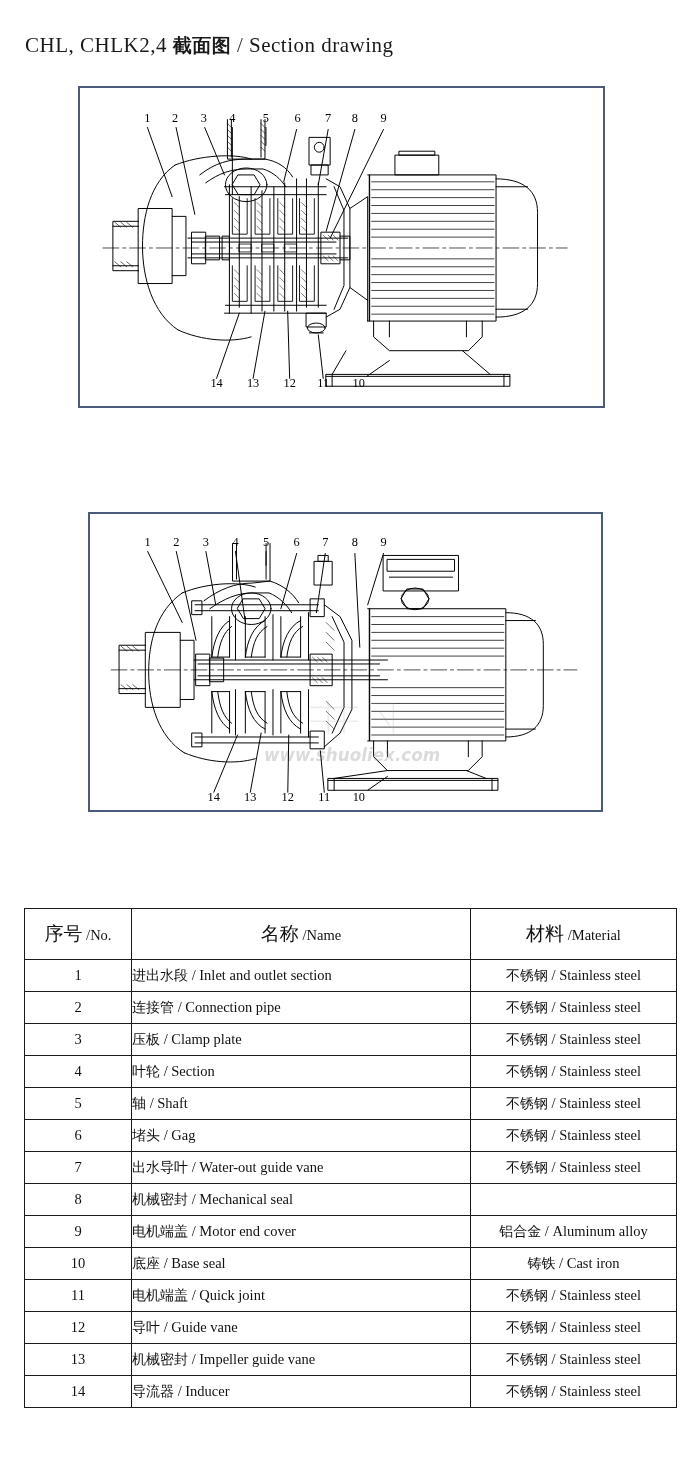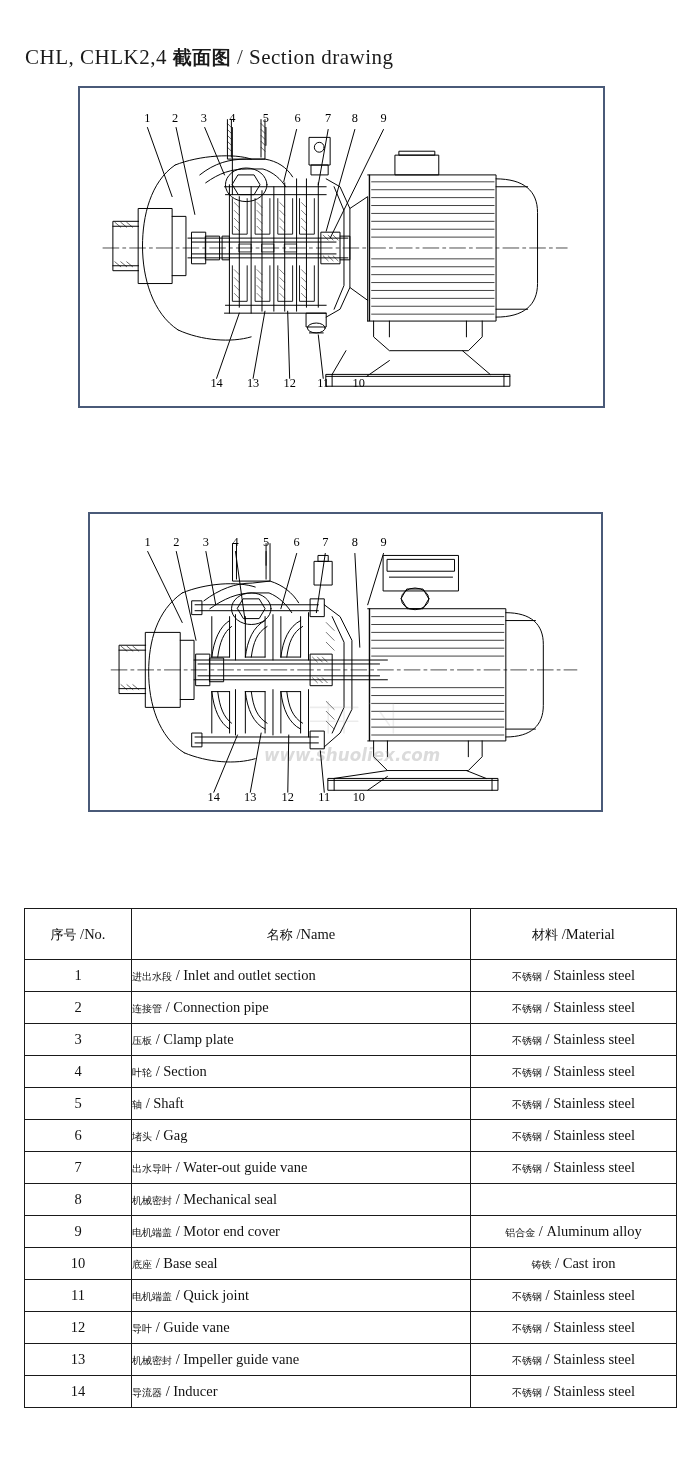--- a/index.html
+++ b/index.html
@@ -36,31 +36,31 @@
     padding:0;height:31px;vertical-align:middle;
     font-weight:normal;font-size:14.5px;
   }
   .mat-table thead th{height:50px;font-size:16px;text-align:center;}
   .col-no{width:107px;}
   .col-name{width:339px;}
   .col-mat{width:206px;}
   .cell-no{text-align:center;font-size:14px;}
   .cell-name{padding-left:56px;text-align:left;}
   .cell-mat{padding-left:18px;text-align:center;}
-  .cn-t{font-family:"DejaVu Sans","Liberation Sans",sans-serif;font-size:10px;}
-  .cn-h{font-family:"DejaVu Sans","Liberation Sans",sans-serif;font-size:13px;}
+  .cn-t{font-family:"DejaVu Sans","Liberation Sans",sans-serif;font-size:14px;}
+  .cn-h{font-family:"DejaVu Sans","Liberation Sans",sans-serif;font-size:19px;}
   .en-t{font-family:"Liberation Serif","DejaVu Serif",serif;font-size:14.5px;}
   .mat-table tbody tr td{height:31px;}
 </style>
 </head>
 <body>
 
 <div class="page">
 
-  <div class="heading" style="top:45px;">
+  <div class="heading" style="top:33px;">
     <span>CHL, CHLK2,4</span>
     <span class="cn">截面图</span>
     <span class="sep">/</span>
     <span>Section drawing</span>
   </div>
 
   <div class="frame" style="left:78px;top:86px;width:527px;height:322px;">
     <svg viewBox="0 0 527 322" xmlns="http://www.w3.org/2000/svg">
       <g fill="none" stroke="#000" stroke-width="1" stroke-linecap="round" stroke-linejoin="round">
 

